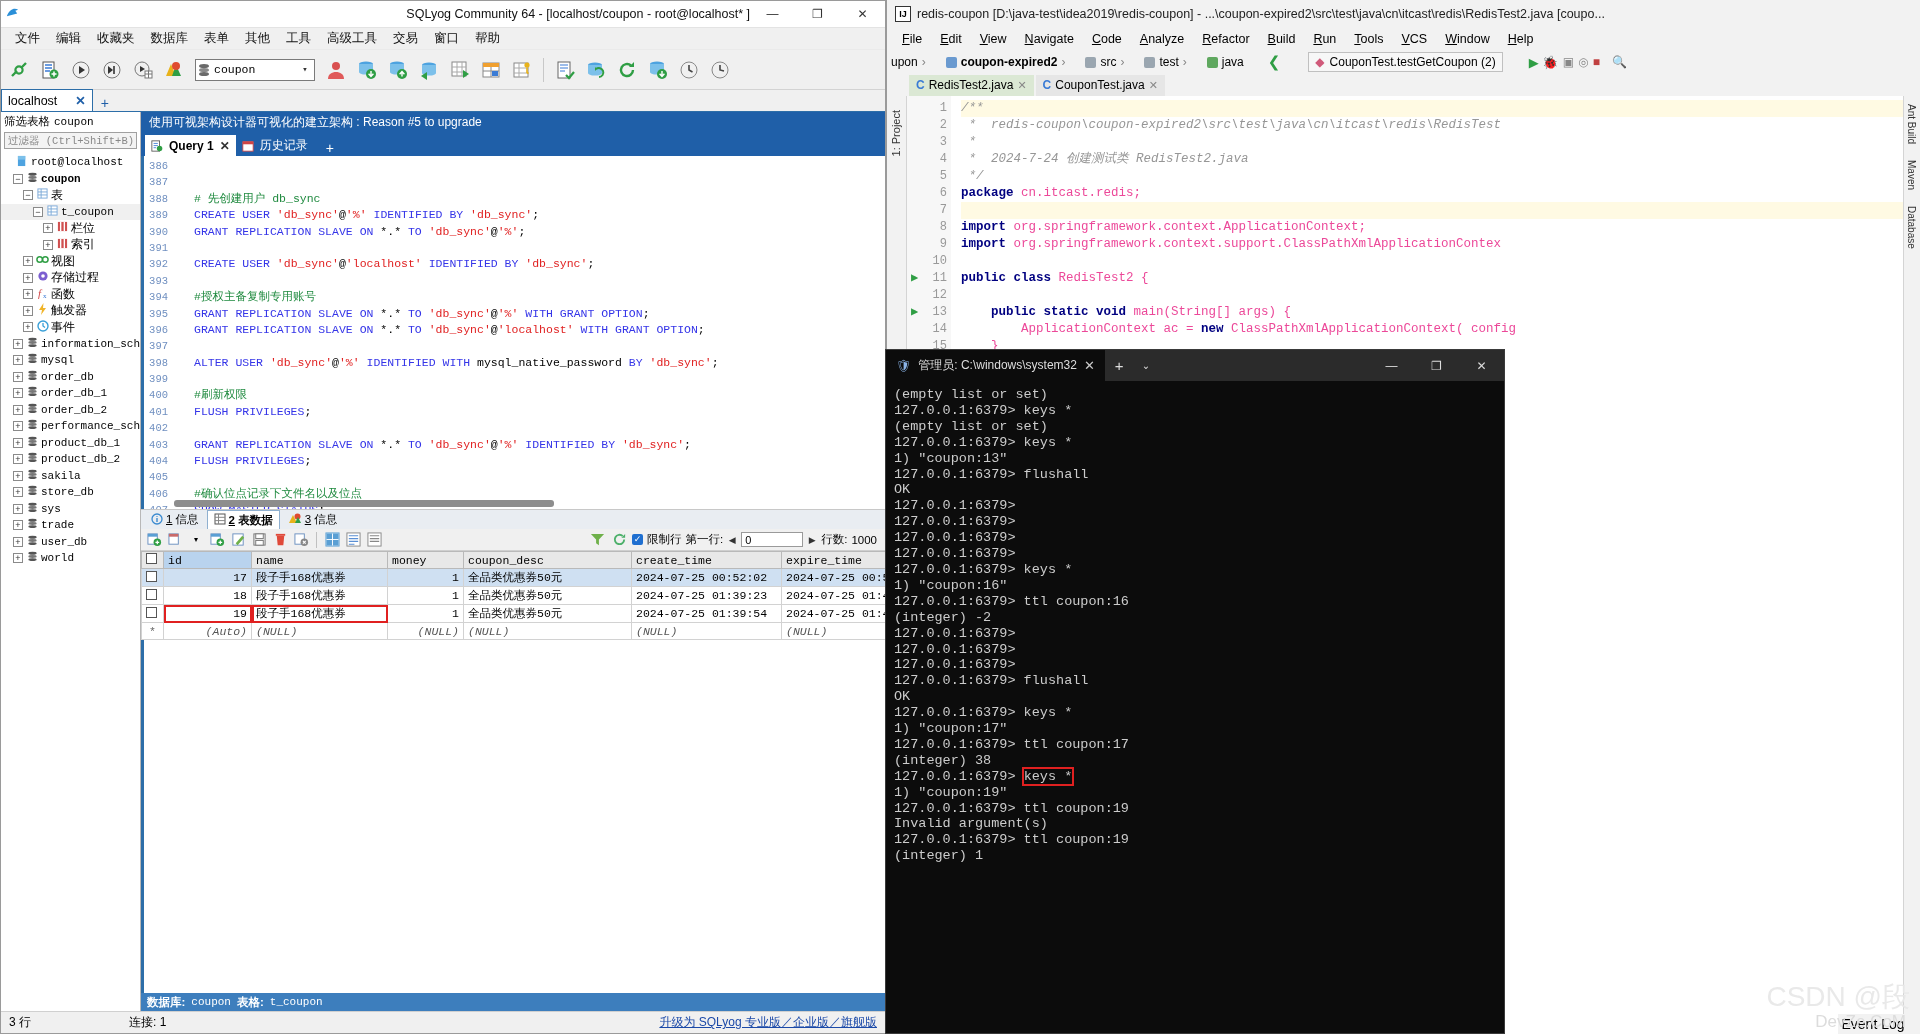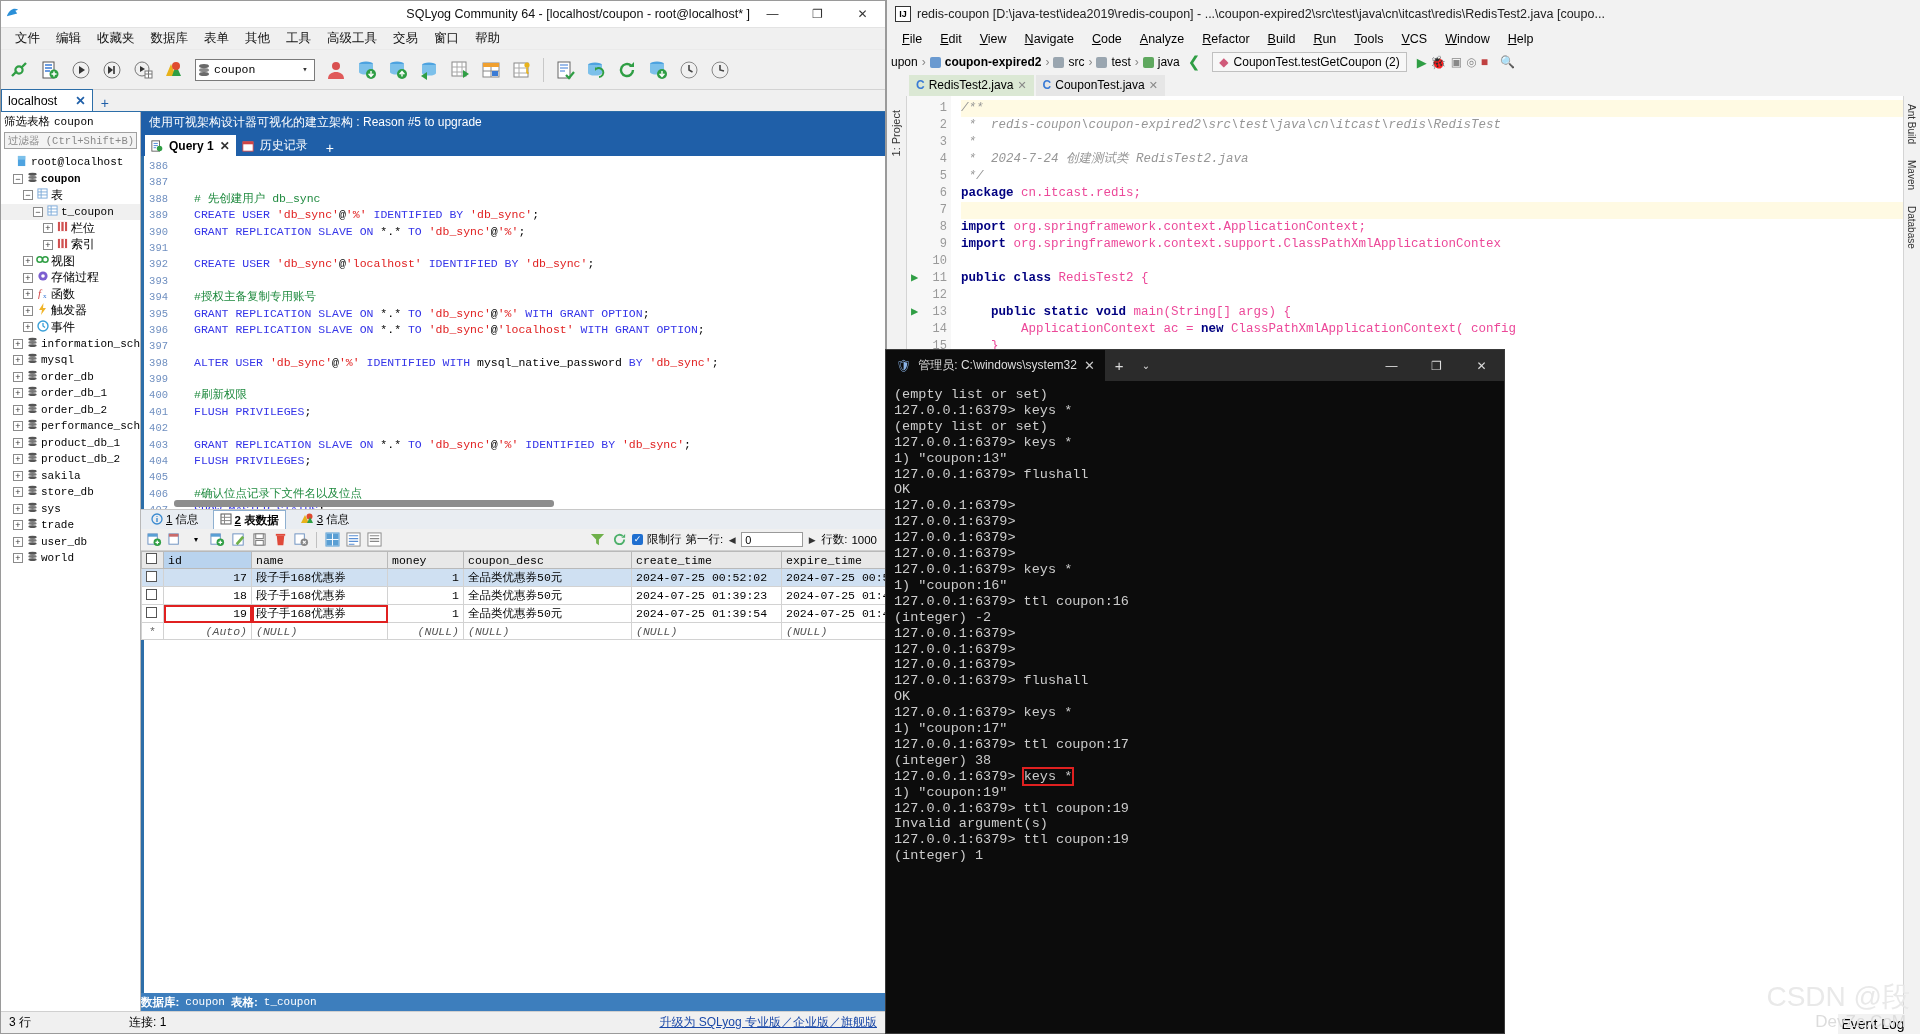--- a/index.html
+++ b/index.html
@@ -86,21 +86,21 @@
   .gutter div { height:16.4px; line-height:16.4px; }
   .code { flex:1; padding-top:2px; padding-left:22px; font-family:"Liberation Mono", monospace;
           font-size:11.5px; white-space:pre; overflow:hidden;}
   .code div { height:16.4px; line-height:16.4px; }
   .kw  { color:#3535e8; }
   .str { color:#e02020; }
   .cmt { color:#1f8a3f; }
   .plain { color:#000; }
   .hsb { position:absolute; left:30px; bottom:2px; width:380px; height:7px; background:#8d8d8d; border-radius:3px;}
 
-  .restabs { height:20px; background:#e9edf2; display:flex; align-items:center; gap:8px;
+  .restabs { height:20px; background:#e9edf2; display:flex; align-items:center; gap:2px;
              padding-left:4px; flex:none; border-top:1px solid #c8c8c8;}
   .rtab { height:19px; display:flex; align-items:center; gap:3px; padding:0 6px; font-size:11.5px; }
   .rtab.active { background:#fff; border:1px solid #8fb0d0; border-bottom:none; font-weight:bold; }
   .rtab u { text-decoration:underline; }
 
   .gridtools { height:22px; background:#f0f0f0; display:flex; align-items:center;
                padding:0 4px; gap:3px; flex:none; border-bottom:1px solid #cfcfcf;}
   .gt { width:18px; height:18px; display:flex; align-items:center; justify-content:center;}
   .gtsep { width:1px; height:16px; background:#c0c0c0; margin:0 3px; }
   .limitwrap { margin-left:auto; display:flex; align-items:center; gap:4px; font-size:11.5px; }
@@ -119,42 +119,42 @@
   .gtable td { border:1px solid #d2d2d2; padding:1px 4px; height:17px; overflow:hidden;
                white-space:nowrap; }
   .gtable tr.selrow td { background:#cfe0f2; }
   .gtable td.num { text-align:right; }
   .gtable td.null { color:#555; font-style:italic; }
   .chk { width:11px; height:11px; border:1px solid #555; background:#fff; display:inline-block;}
   .redbox { outline:2px solid #e02020; outline-offset:-2px; }
 
   .emptyarea { flex:1; background:#fff; border-left:3px solid #2d6ea8;}
   .dbbar { height:18px; background:#3d7ebd; color:#fff; display:flex; align-items:center;
-           gap:6px; font-size:11.5px; flex:none; font-weight:bold;}
+           padding-left:6px; gap:6px; font-size:11.5px; flex:none; font-weight:bold;}
   .dbbar .mono { font-family:"Liberation Mono", monospace; font-weight:normal; font-size:11px;}
   .statusbar { height:22px; background:#f0f0f0; display:flex; align-items:center;
                font-size:12px; flex:none; border-top:1px solid #d0d0d0; padding:0 8px;}
   .statusbar .s1 { width:120px; }
   .statusbar .s2 { width:240px; }
   .statusbar .s3 { margin-left:auto; color:#1b49a8; text-decoration:underline; }
 
   
   #idea {
     position:absolute; left:886px; top:0; width:1034px; height:1034px;
     background:#f2f2f2; border-left:1px solid #9a9a9a;
     display:flex; flex-direction:column; overflow:hidden;
   }
   .ij-title { height:28px; background:#f2f2f2; display:flex; align-items:center; gap:6px;
               padding-left:8px; flex:none; }
   .ij-logo { width:16px; height:16px; background:#fff; border:1px solid #333; color:#000;
              font-size:9px; font-weight:bold; text-align:center; line-height:15px; }
   .ij-title .t { font-size:12.5px; color:#222; white-space:nowrap; overflow:hidden; }
   .ij-menu { height:22px; display:flex; align-items:center; gap:0; padding-left:6px; flex:none;}
   .ij-menu span { padding:2px 9px; font-size:12.5px; }
-  .ij-crumbs { height:24px; display:flex; align-items:center; gap:4px; padding-left:4px; flex:none;
+  .ij-crumbs { height:24px; display:flex; align-items:center; gap:20px; padding-left:4px; flex:none;
                font-size:12px; }
   .crumb { display:flex; align-items:center; gap:4px; }
   .crumb .sq { width:11px; height:11px; border-radius:2px;}
   .crumb .sep { color:#888; }
   .runcfg { border:1px solid #c0c0c0; background:#f7f7f7; height:20px; display:flex; align-items:center;
             padding:0 6px; gap:5px; font-size:12px; margin-left:4px; }
   .ij-toolbtns { display:flex; align-items:center; gap:4px; margin-left:6px;}
   .ij-tabs { height:22px; display:flex; align-items:center; gap:2px; padding-left:22px; flex:none;
              background:#f2f2f2; }
   .ijtab { height:21px; display:flex; align-items:center; gap:4px; padding:0 7px; font-size:12px;}

